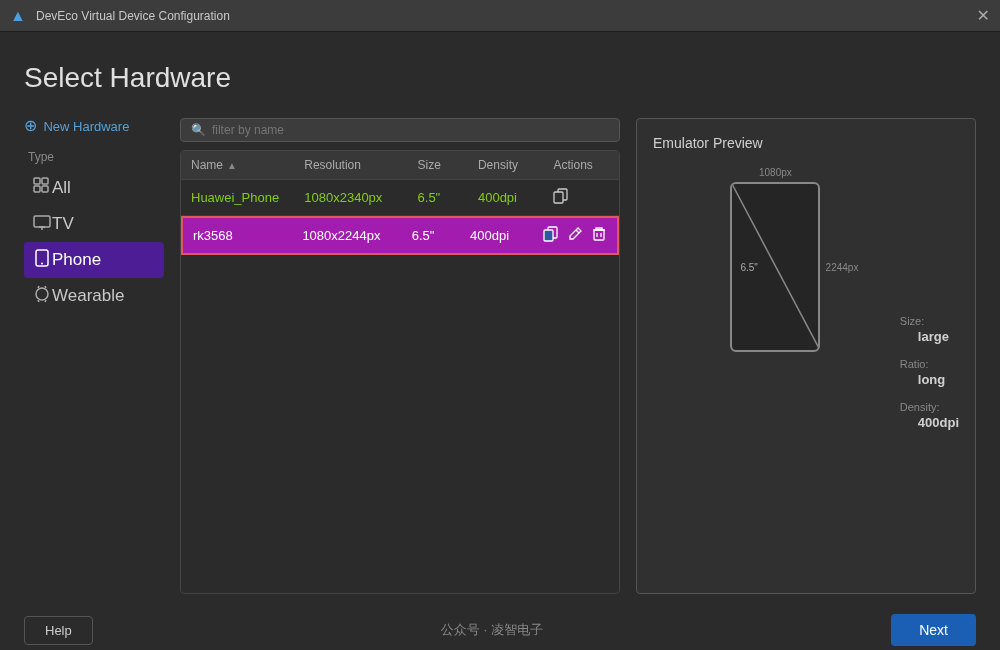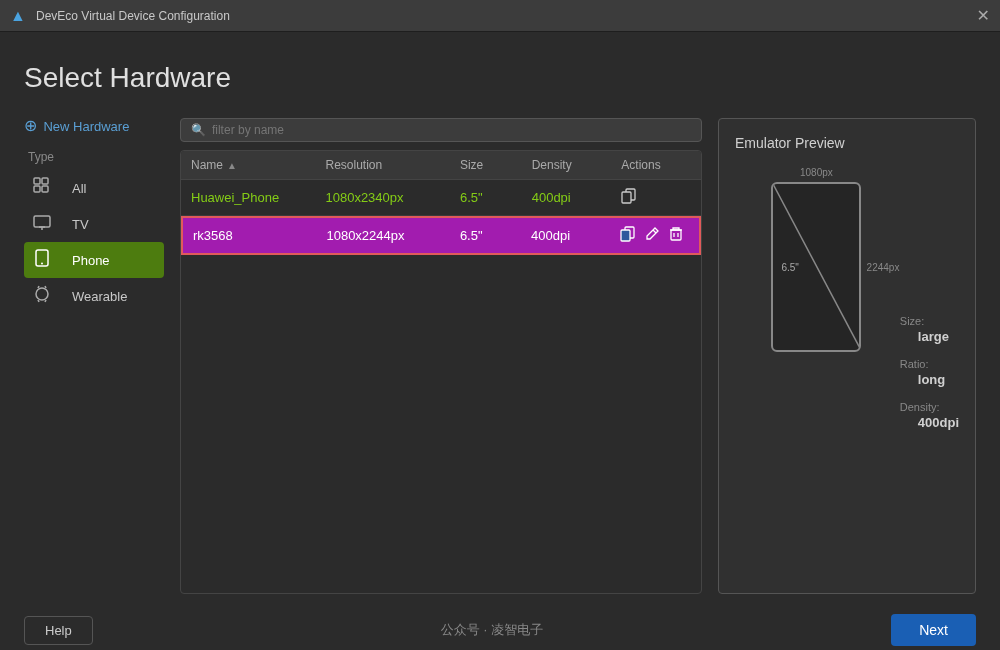--- a/index.html
+++ b/index.html
@@ -85,29 +85,29 @@
     }
     #type-label {
       font-size: 12px;
       color: #888;
       margin-bottom: 6px;
       padding-left: 4px;
     }
     .type-item {
       display: flex;
       align-items: center;
-      gap: 20px;
+      gap: 0;
       padding: 7px 8px;
       cursor: pointer;
       border-radius: 4px;
       color: #c8c8c8;
-      font-size: 13px;
+      font-size: 17px;
     }
     .type-item.active {
-      background: #4d7c0f;
+      background: #4c1d95;
       color: #fff;
     }
     .type-icon {
       font-size: 16px;
       width: 20px;
       text-align: center;
     }
     
     #center-panel {
       flex: 1;
@@ -190,21 +190,21 @@
       gap: 8px;
       align-items: center;
     }
     .action-icon {
       cursor: pointer;
       color: #ccc;
       font-size: 15px;
     }
     
     #preview-panel {
-      width: 258px;
+      width: 340px;
       flex-shrink: 0;
       border: 1px solid #555;
       border-radius: 4px;
       background: #303030;
       padding: 16px;
       display: flex;
       flex-direction: column;
     }
     #preview-title {
       font-size: 14px;

